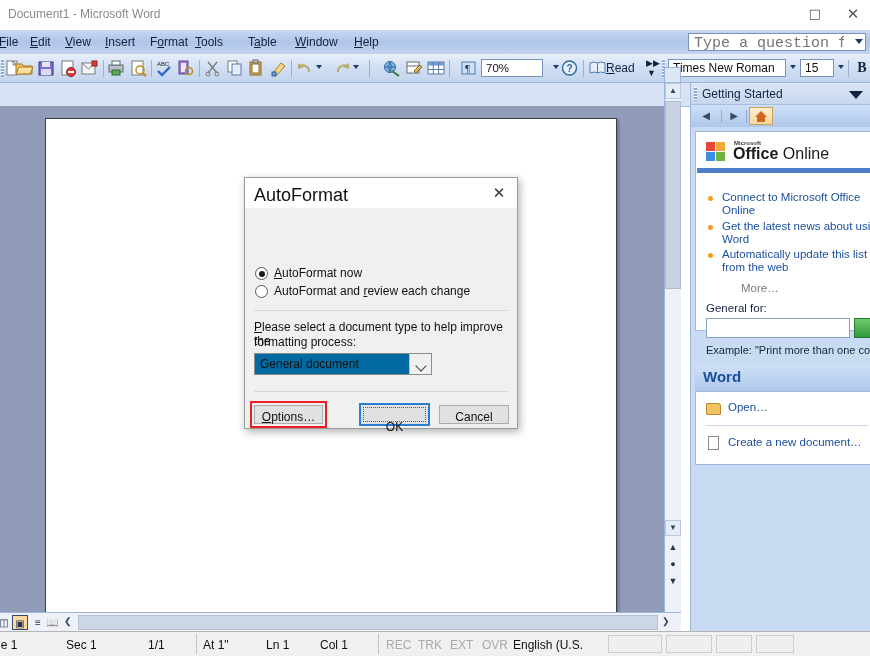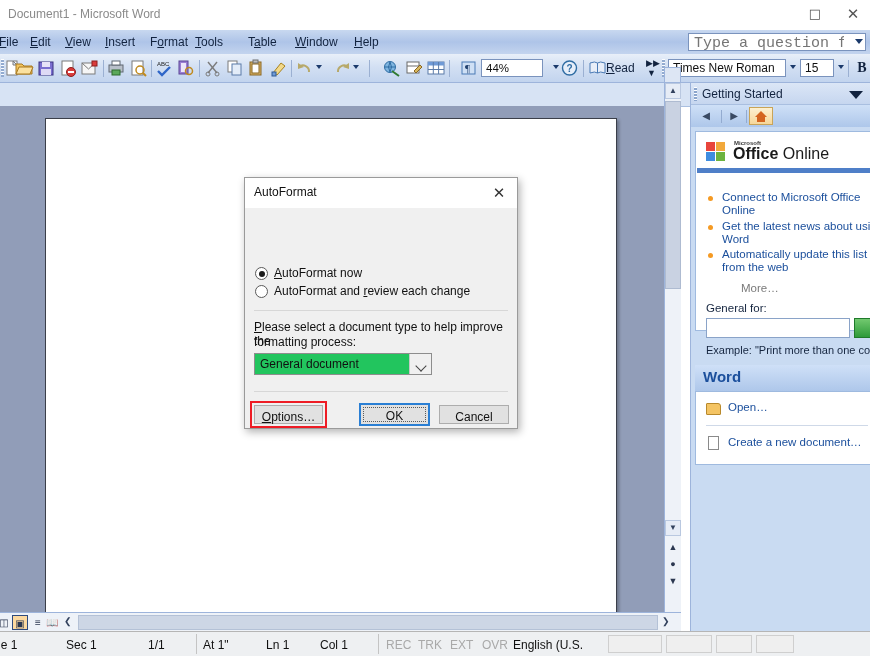--- a/index.html
+++ b/index.html
@@ -320,21 +320,21 @@
   
   .dialog{
     position:absolute;left:244px;top:177px;width:274px;height:252px;
     background:#f0f0f0;border:1px solid #9a9a9a;box-sizing:border-box;
     box-shadow:2px 3px 8px rgba(0,0,0,.30);
   }
   .dlg-titlebar{
     position:absolute;left:0;top:0;width:272px;height:30px;background:#ffffff;
   }
   .dlg-title{
-    position:absolute;left:9px;top:7px;font-size:12px;color:#111;
+    position:absolute;left:9px;top:7px;font-size:18px;color:#111;
   }
   .dlg-close{
     position:absolute;right:4px;top:3px;width:28px;height:24px;
     text-align:center;line-height:24px;font-size:15px;color:#333;
     font-family:"DejaVu Sans",sans-serif;cursor:default;
   }
   .dlg-body{
     position:absolute;left:0;top:30px;width:272px;height:220px;background:#f0f0f0;
   }
   .dlg-text{position:absolute;font-size:12px;color:#111;}
@@ -343,21 +343,21 @@
   .radio{
     position:absolute;left:0;top:1px;width:13px;height:13px;border-radius:50%;
     border:1px solid #5a5a5a;background:#fff;box-sizing:border-box;
   }
   .radio.checked::after{
     content:"";position:absolute;left:2.5px;top:2.5px;width:6px;height:6px;
     border-radius:50%;background:#1a1a1a;
   }
   .radio-label{position:absolute;left:19px;top:0px;font-size:12px;color:#111;white-space:nowrap;}
   .combo{
-    position:absolute;background:#22c55e;border:1px solid #8d8d8d;box-sizing:border-box;
+    position:absolute;background:#0369a1;border:1px solid #8d8d8d;box-sizing:border-box;
   }
   .combo-val{position:absolute;left:5px;top:3px;font-size:12px;color:#111;}
   .combo-btn{
     position:absolute;right:0;top:0;width:22px;height:100%;
     background:#f0f0f0;border-left:1px solid #c8c8c8;box-sizing:border-box;
   }
   .combo-caret{
     position:absolute;left:7px;top:8px;width:7px;height:7px;
     border-left:1.6px solid #444;border-bottom:1.6px solid #444;
     transform:rotate(-45deg);
@@ -541,21 +541,21 @@
         </svg>
     </div>
     <div class="tb-sep" style="left:449px"></div>
     <div class="tb-ico" style="left:459px">
       <svg width="20" height="19" viewBox="0 0 20 19">
           <rect x="3" y="3" width="13" height="12" fill="#cfe0f5" stroke="#4a7ab5"></rect>
           <text x="6" y="13" font-size="11" fill="#20406e" font-family="serif">¶</text>
         </svg>
     </div>
 
-    <div class="zoom-box" style="left:481px">44%</div>
+    <div class="zoom-box" style="left:481px">70%</div>
     <div class="zoom-arrow" style="left:553px"></div>
 
     <div class="tb-ico" style="left:560px">
       <svg width="20" height="19" viewBox="0 0 20 19">
           <circle cx="9.5" cy="9" r="7" fill="#e6eef9" stroke="#2e6ca3" stroke-width="1.4"></circle>
           <text x="6.5" y="13" font-size="10" fill="#2e6ca3" font-family="sans-serif" font-weight="bold">?</text>
         </svg>
     </div>
     <div class="tb-sep" style="left:583px"></div>
     <div class="tb-ico" style="left:588px">
@@ -791,21 +791,21 @@
 
       <div class="dlg-hr" style="left:9px;top:183px;width:254px"></div>
 
       <div class="btn-options-wrap" style="left:5px;top:193px;width:77px;height:27px"></div>
       <div class="dlg-btn" style="left:9px;top:197px;width:69px;height:19px">
           <span><u>O</u>ptions…</span>
         </div>
 
       <div class="dlg-btn btn-ok" style="left:114px;top:195px;width:71px;height:23px">
         <div class="focusring"></div>
-        <span style="margin-top:4px">OK</span>
+        <span style="margin-top:15px">OK</span>
       </div>
       <div class="dlg-btn" style="left:194px;top:197px;width:70px;height:19px">
           <span>Cancel</span>
         </div>
     </div>
   </div>
 
 </div>
 
 </body></html>

